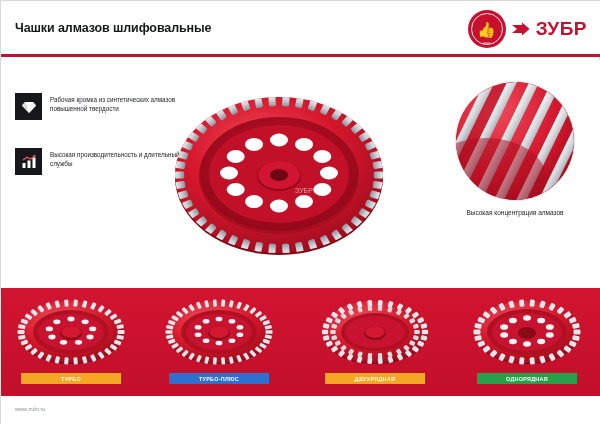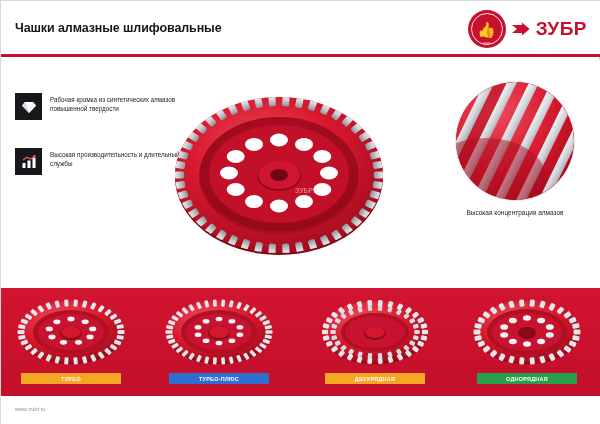--- a/index.html
+++ b/index.html
@@ -130,21 +130,21 @@
     position:absolute; left:14px; top:10px;
     font-size:5.6px; color:#8e9196;
   }
 </style>
 </head>
 <body>
 
 <div id="page">
 
   <div id="header">
-    <div id="header-title">Чашки алмазные шлифовальные</div>
+    <div id="header-title">Чашки алмазов шлифовальные</div>
 
     <div id="brand-wrap">
       <div id="brand-seal">
         <div class="ring"></div>
         <div class="hand">👍</div>
         <div id="seal-caption">ЗУБР</div>
       </div>
       <div id="brand-arrow">
         <svg width="18" height="14" viewBox="0 0 18 14">
           <path d="M0 3 H10 L10 0.5 L17.5 7 L10 13.5 L10 11 H0 L5 7 Z" fill="#c8102e"></path>

